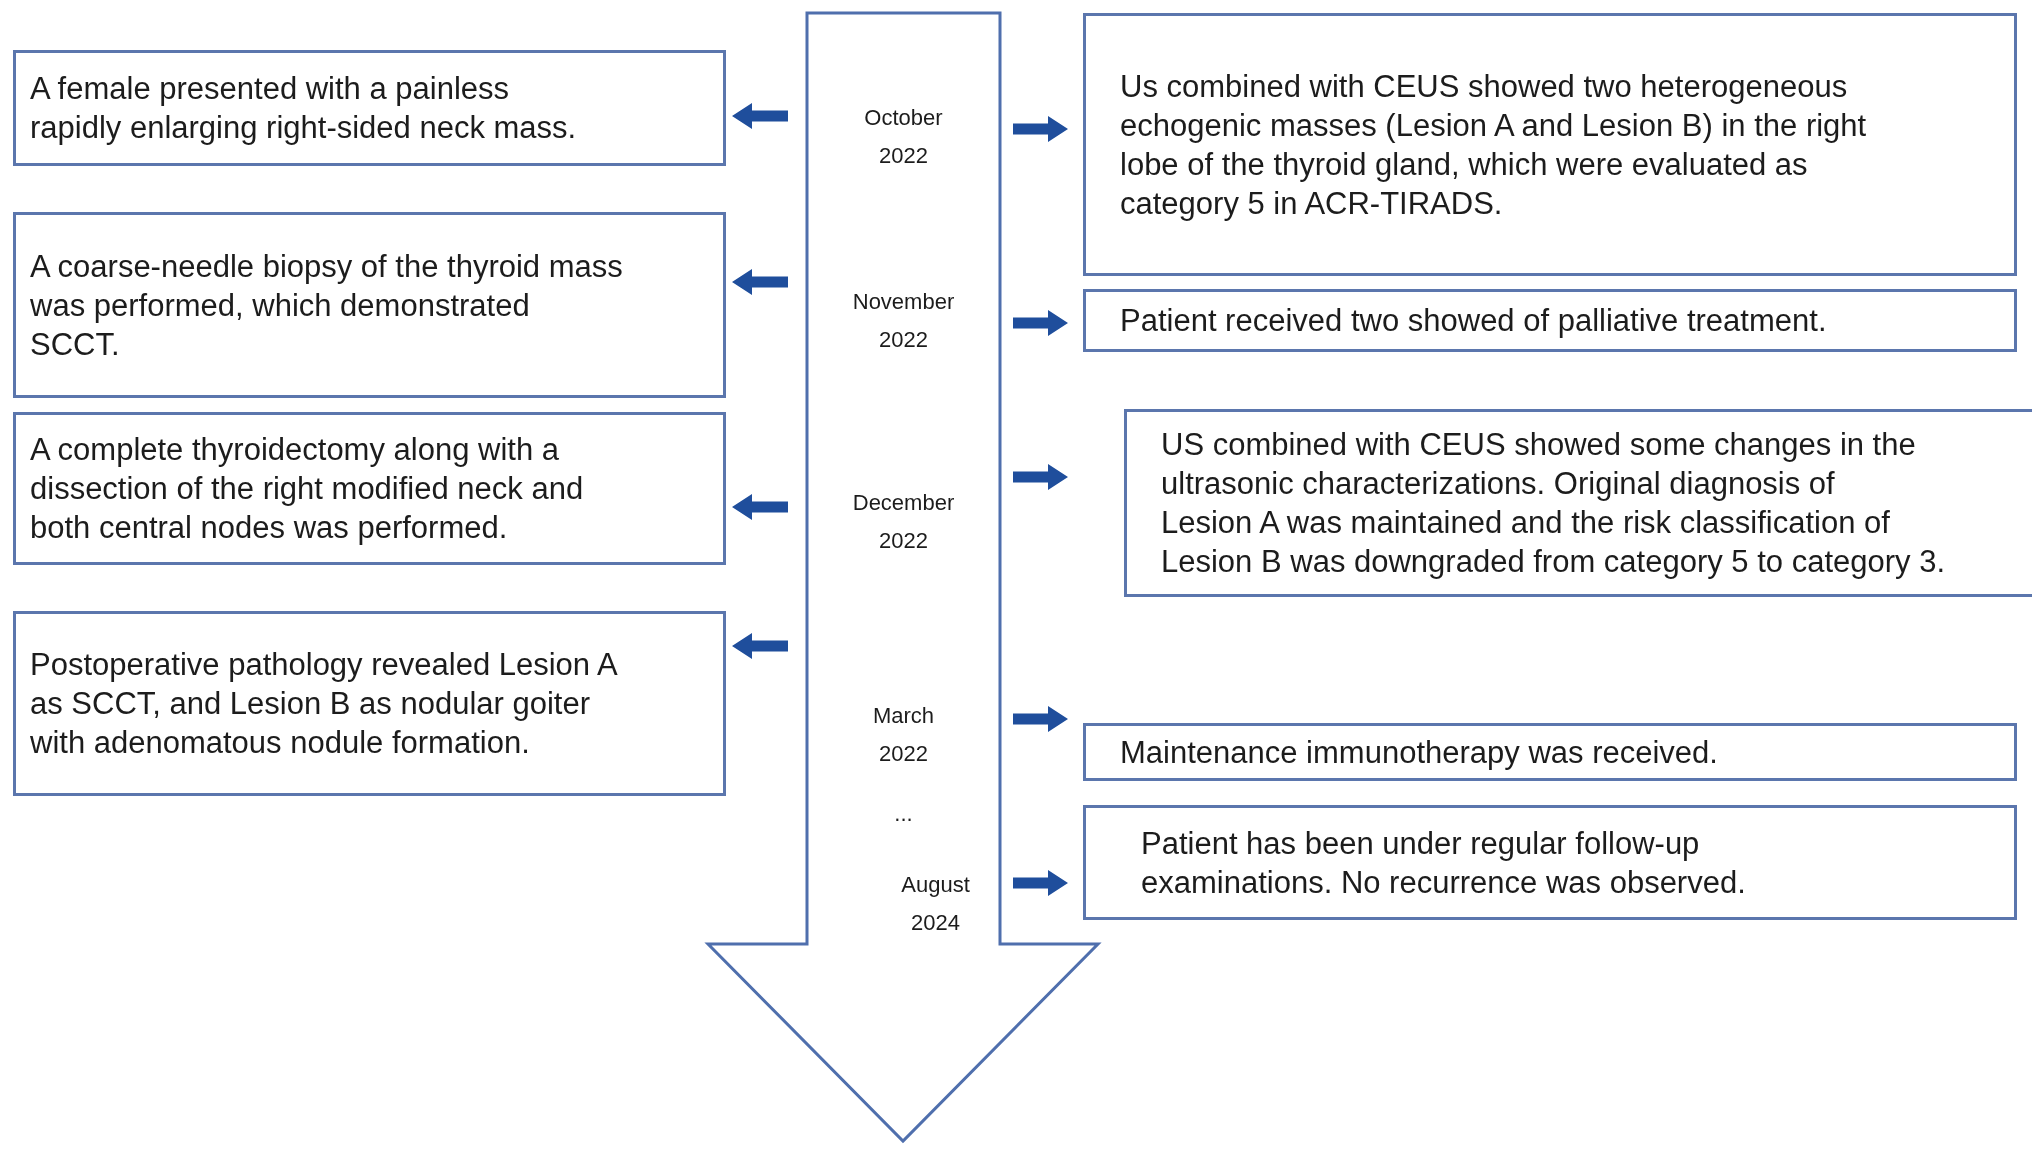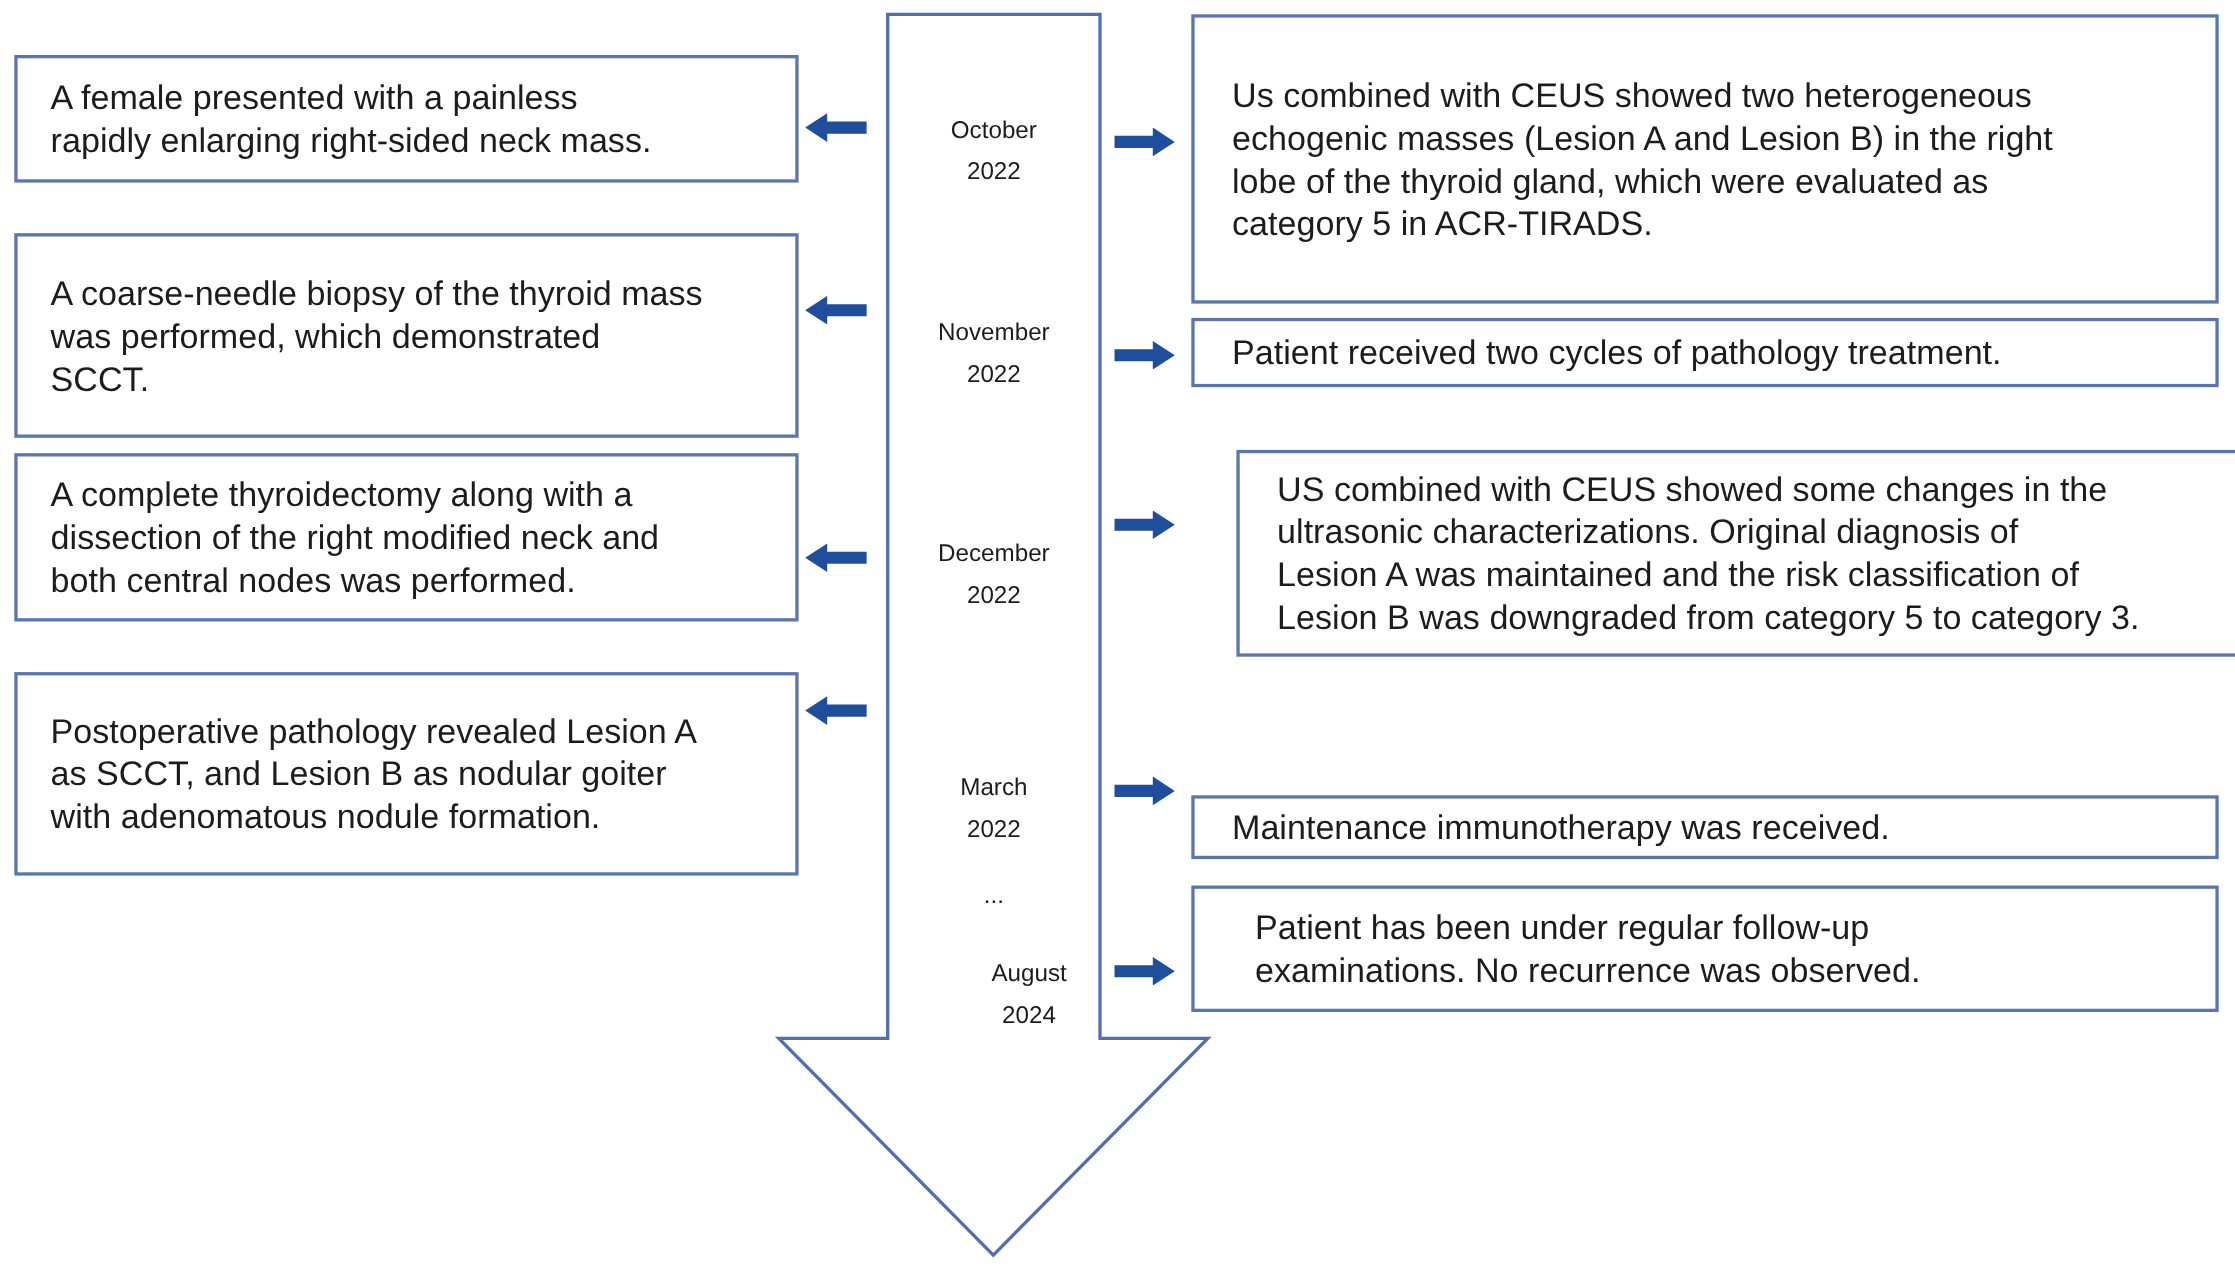--- a/index.html
+++ b/index.html
@@ -23,21 +23,21 @@
     border:3px solid var(--box-border);
     background:#fff;
     display:flex;
     align-items:center;
     box-sizing:border-box;
   }
   .event-box .txt{
     white-space:pre-line;
     font-size:31px;
     line-height:39px;
-    padding-left:30px;
+    padding-left:14px;
     padding-right:12px;
   }
   
   .lbox{left:13px;width:713px;}
   #lbox1{top:50px;height:116px;}
   #lbox2{top:212px;height:186px;}
   #lbox3{top:412px;height:153px;}
   #lbox4{top:611px;height:185px;}
   
   .rbox{left:1083px;width:934px;}
@@ -104,21 +104,21 @@
 with adenomatous nodule formation.</div>
   </div>
 
   <div class="event-box rbox" id="rbox1">
     <div class="txt">Us combined with CEUS showed two heterogeneous
 echogenic masses (Lesion A and Lesion B) in the right
 lobe of the thyroid gland, which were evaluated as
 category 5 in ACR-TIRADS.</div>
   </div>
   <div class="event-box rbox" id="rbox2">
-    <div class="txt">Patient received two cycles of pathology treatment.</div>
+    <div class="txt">Patient received two showed of palliative treatment.</div>
   </div>
   <div class="event-box rbox" id="rbox3">
     <div class="txt">US combined with CEUS showed some changes in the
 ultrasonic characterizations. Original diagnosis of
 Lesion A was maintained and the risk classification of
 Lesion B was downgraded from category 5 to category 3.</div>
   </div>
   <div class="event-box rbox" id="rbox4">
     <div class="txt">Maintenance immunotherapy was received.</div>
   </div>

